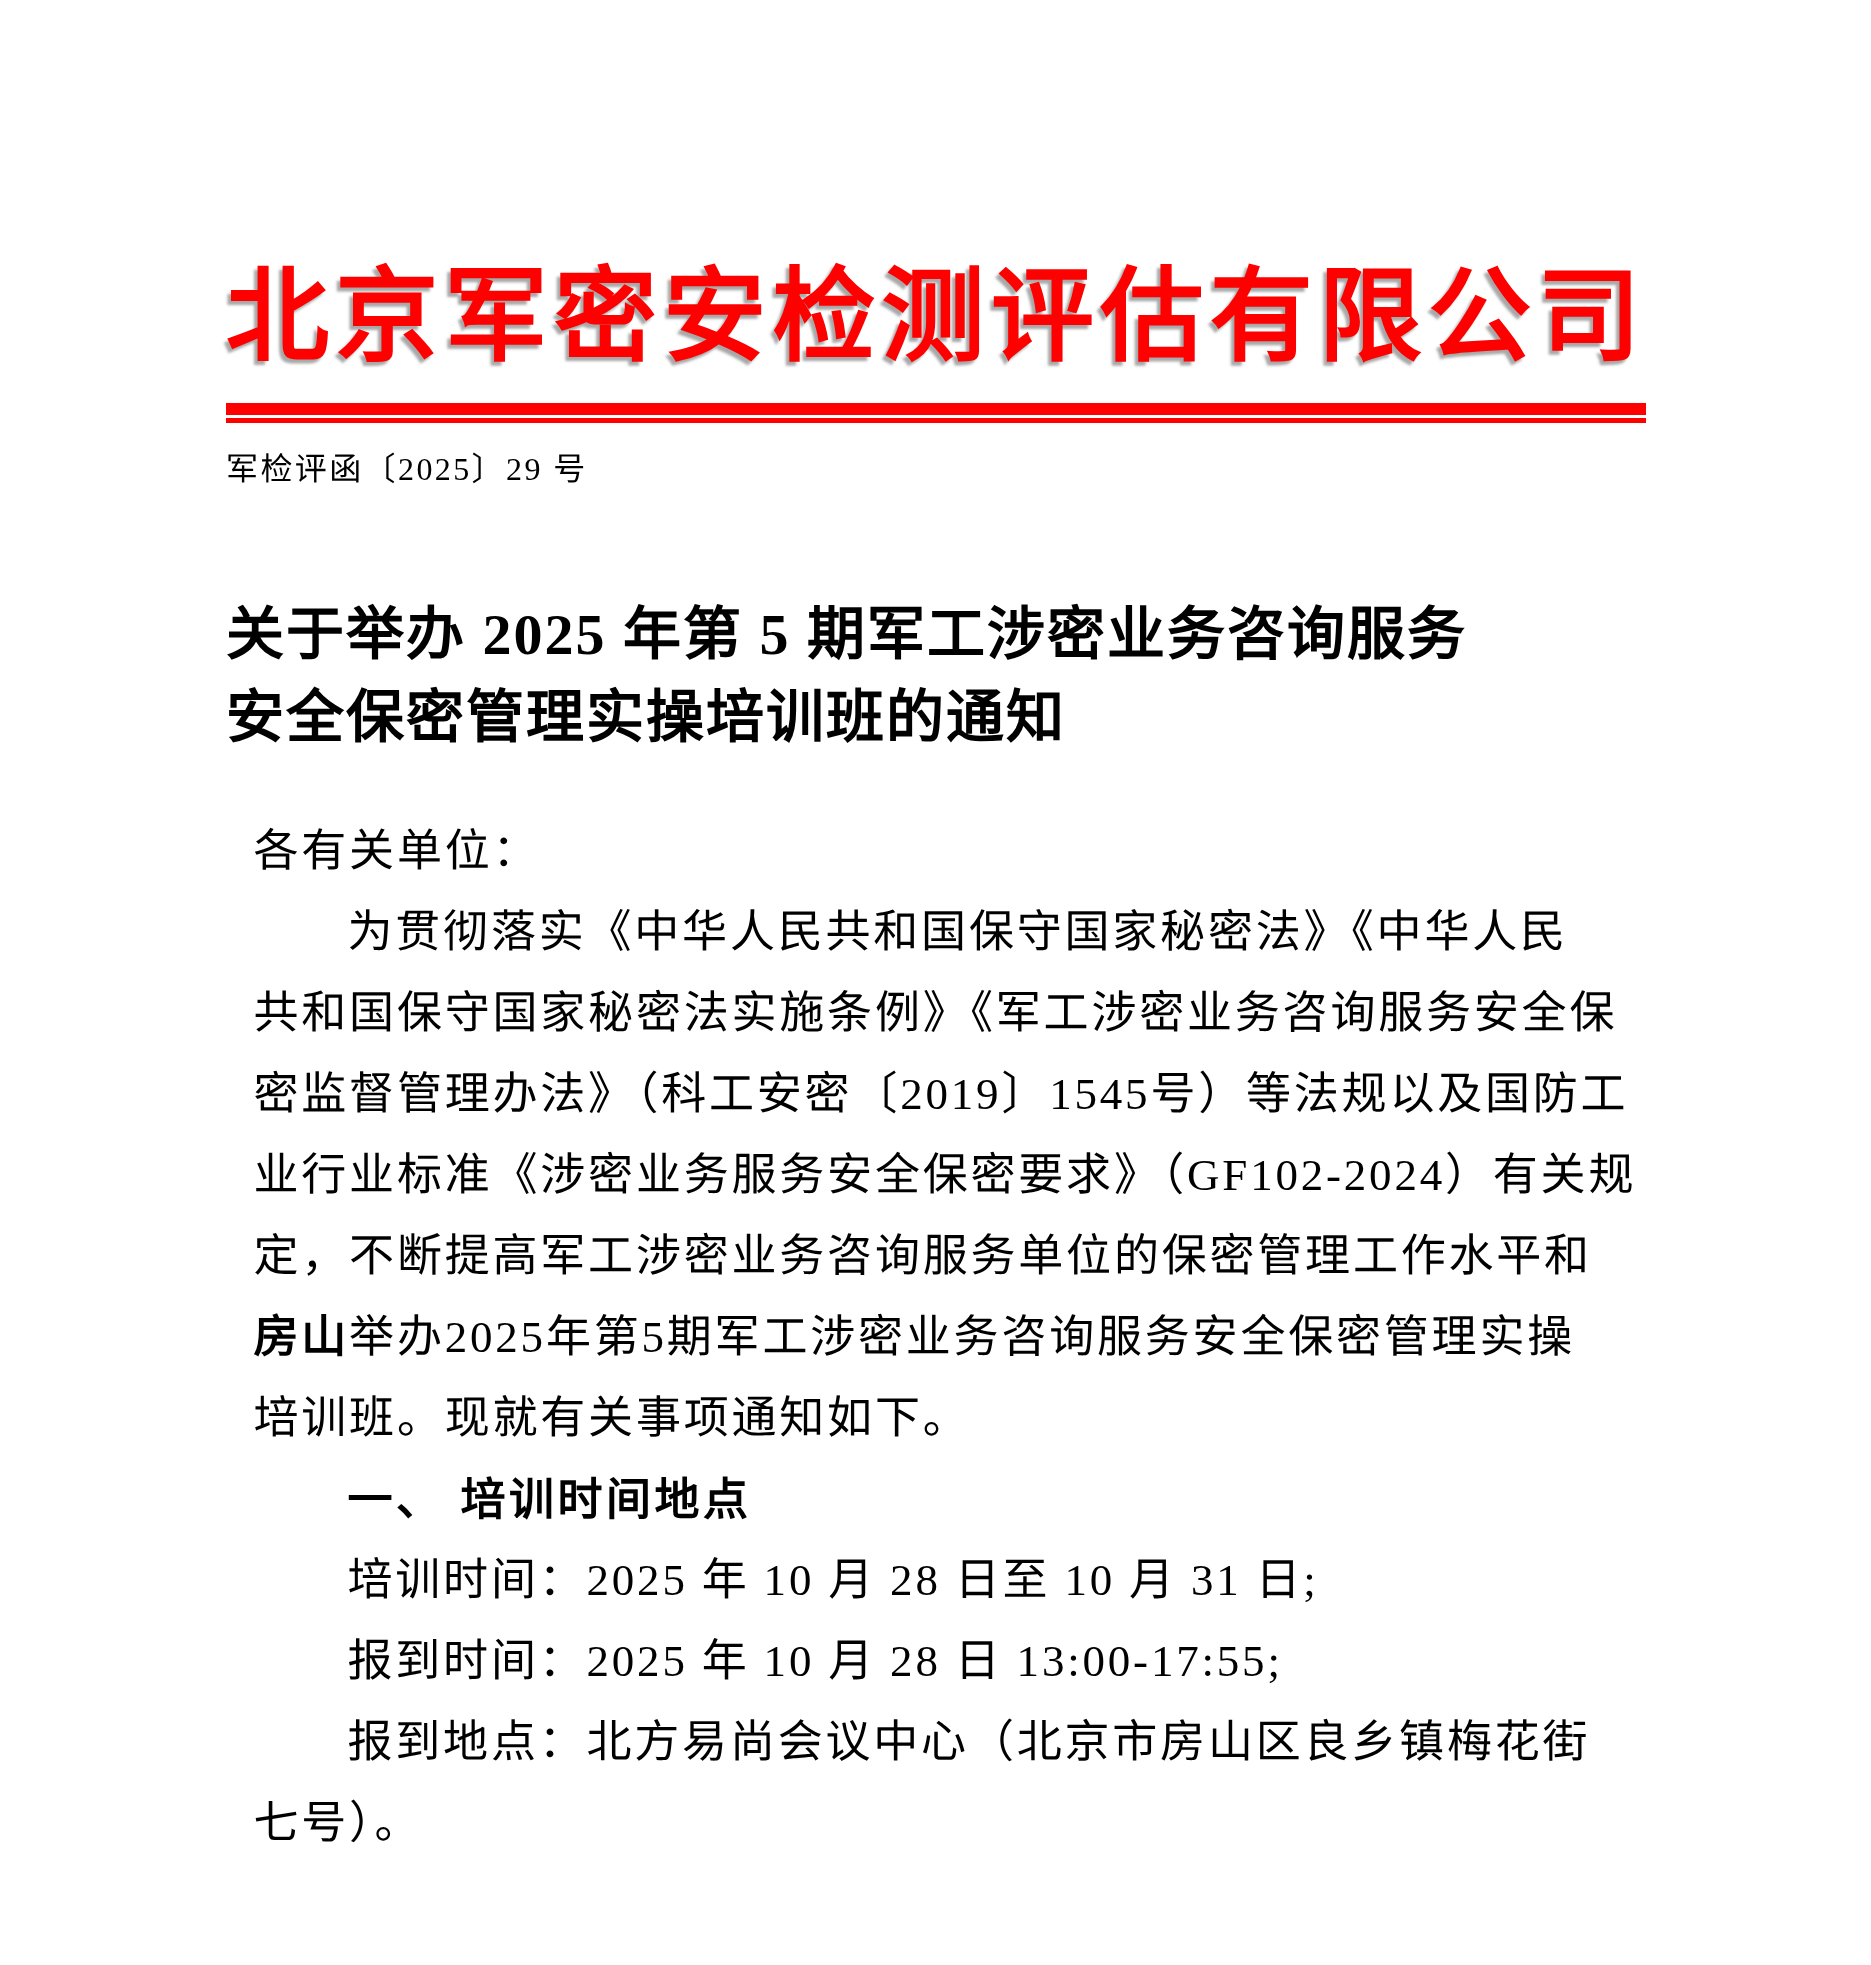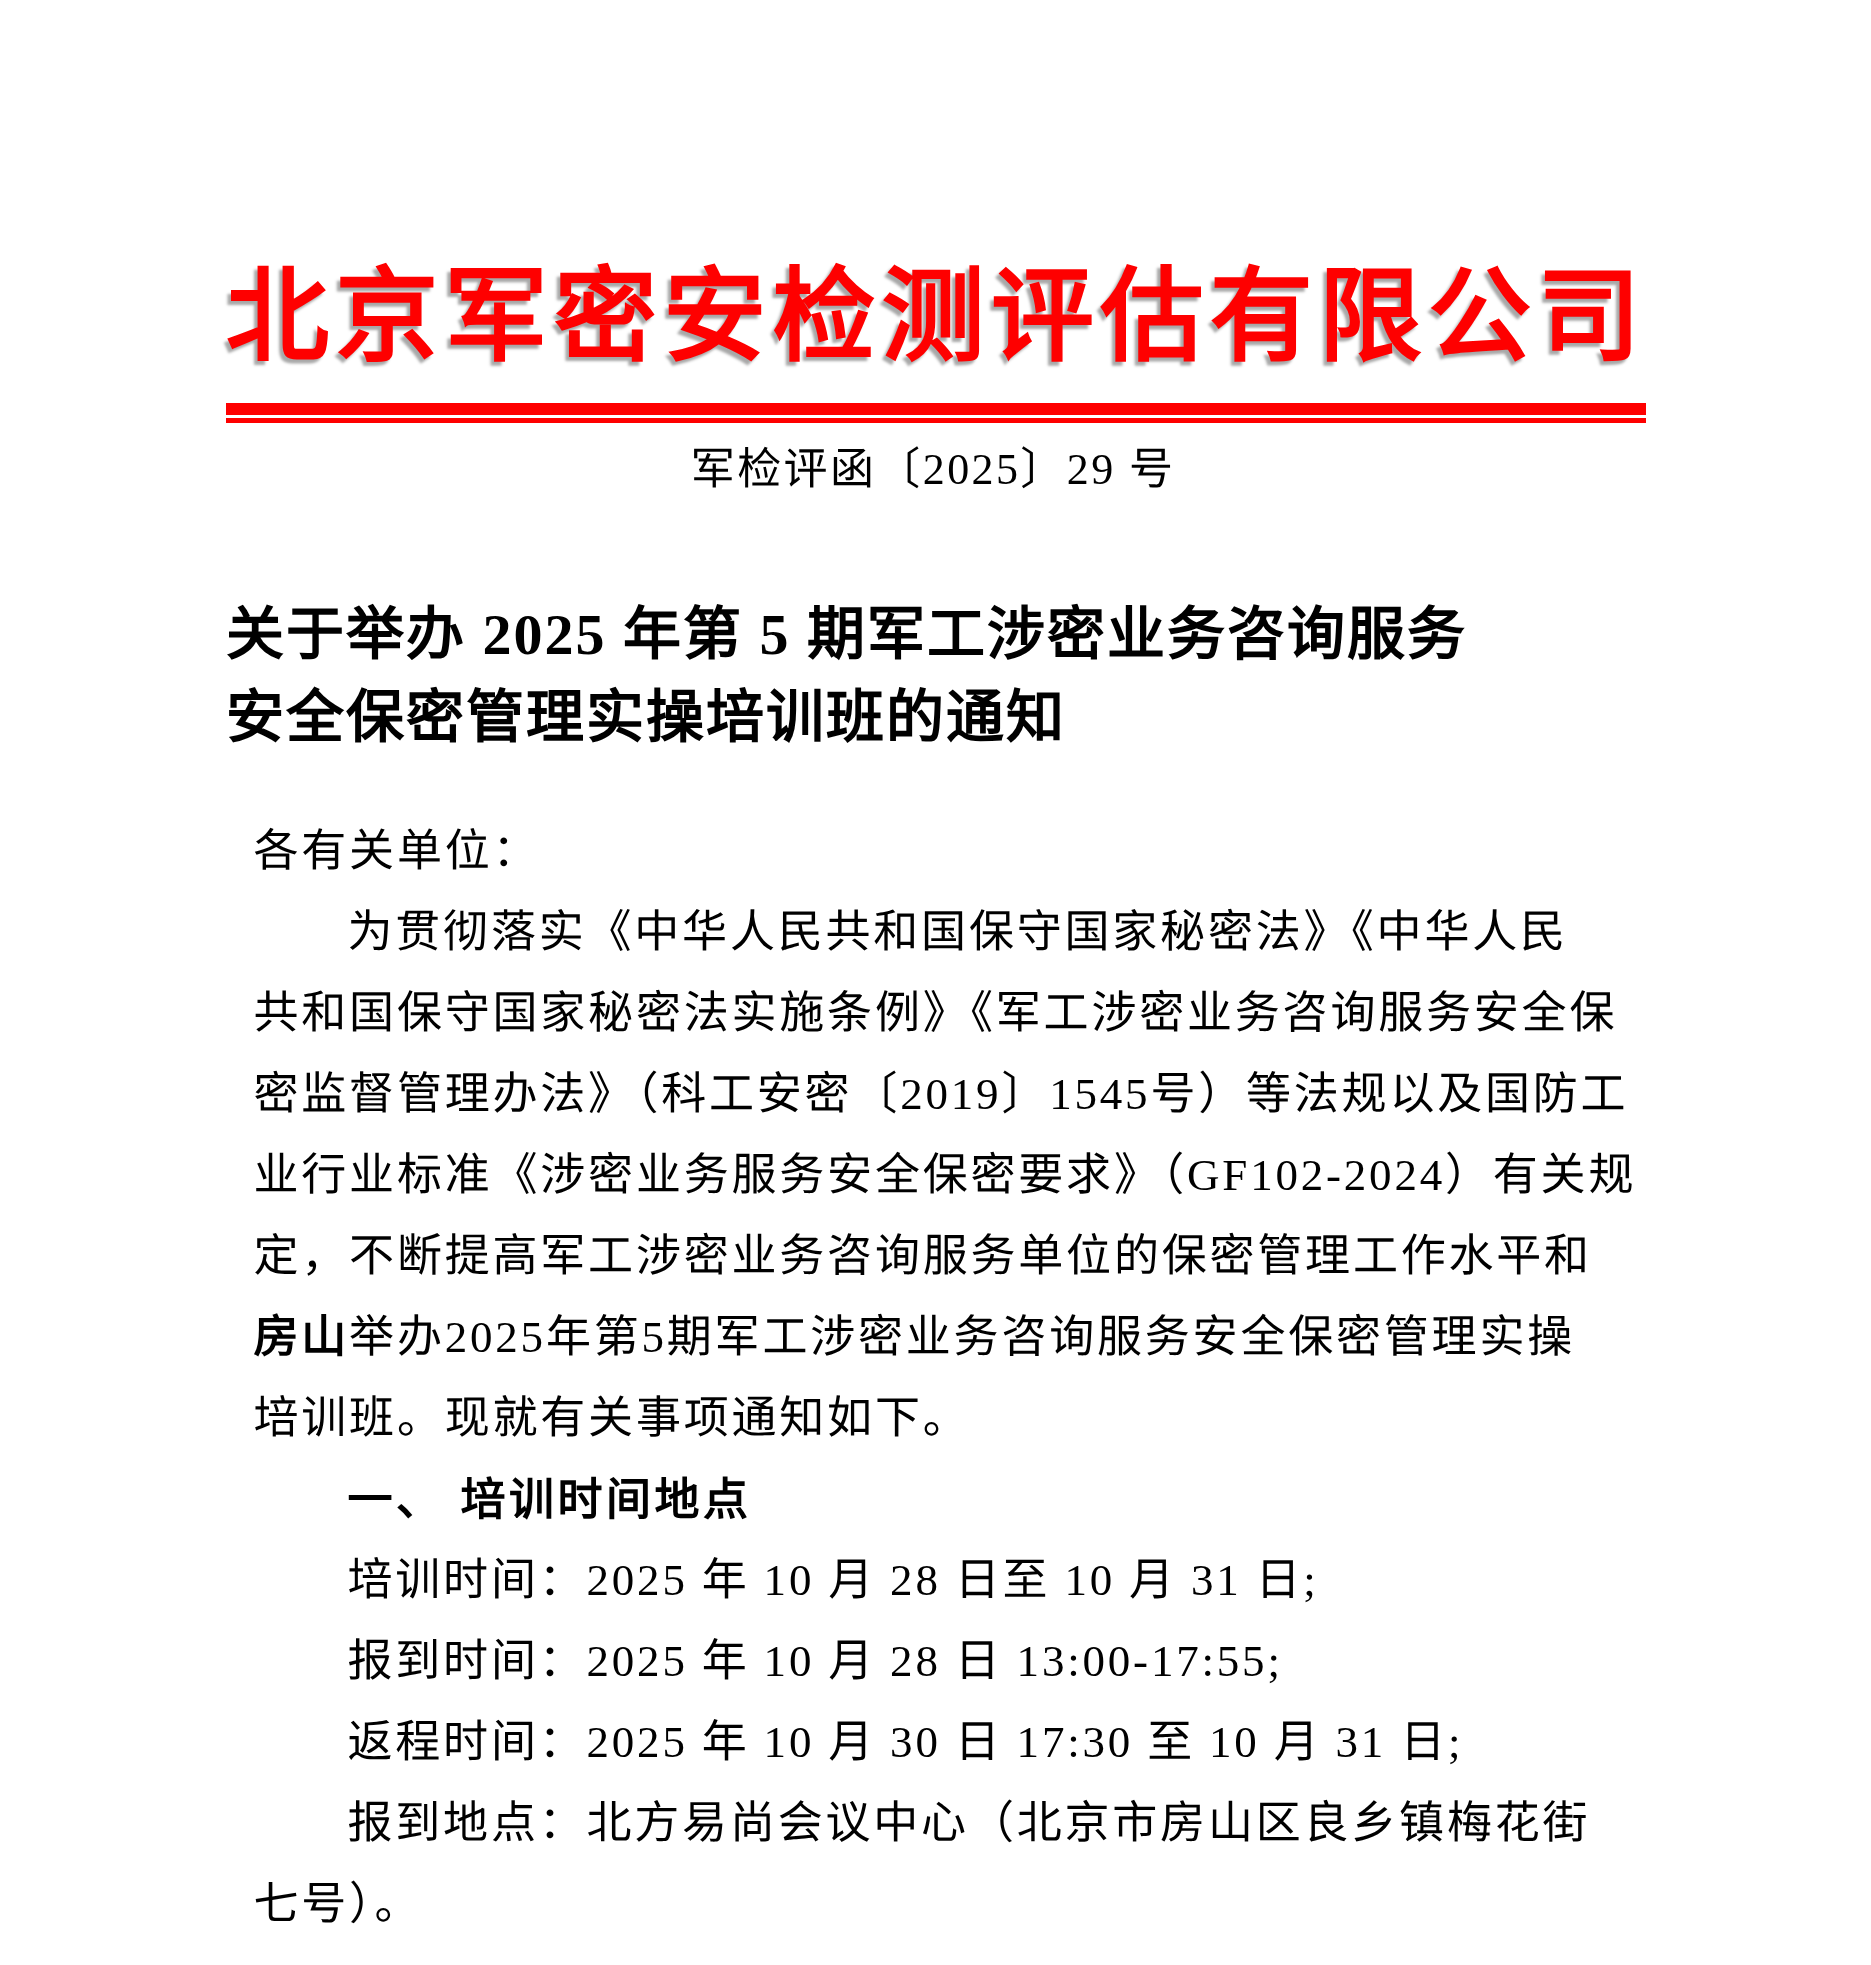--- a/index.html
+++ b/index.html
@@ -31,24 +31,24 @@
     text-shadow:-3.5px 3.9px 2.8px var(--shadow-gray);
     white-space:nowrap;
     font-family:Liberation Serif, serif;
   }
   .rule{width:100%;background:var(--accent-red);}
   .rule-thick{height:11.8px;margin-top:26px;}
   .rule-thin{height:5.1px;margin-top:3.5px;}
   .doc-number{
     margin-top:16.5px;
     padding-right:5.9px;
-    font-size:44px;
+    font-size:32px;
     line-height:59px;
     letter-spacing:2.4px;
-    text-align:center;
+    text-align:left;
     white-space:nowrap;
   }
   
   .doc-title{
     margin:94px 0 0 0;
     font-size:58px;
     line-height:83px;
     font-weight:700;
     letter-spacing:2px;
     text-align:left;
@@ -102,21 +102,20 @@
 
 
       <div class="line"><span class="b">房山</span><span>举办2025年第5期军工涉密业务咨询服务安全保密管理实操</span></div>
 
       <div class="line">培训班。现就有关事项通知如下。</div>
 
       <div class="line indent2 hei">一、 培训时间地点</div>
 
       <div class="line indent2">培训时间：2025 年 10 月 28 日至 10 月 31 日;</div>
       <div class="line indent2">报到时间：2025 年 10 月 28 日 13:00-17:55;</div>
-      <div class="line indent2">返程时间：2025 年 10 月 30 日 17:30 至 10 月 31 日;</div>
       <div class="line indent2">报到地点：北方易尚会议中心（北京市房山区良乡镇梅花街</div>
       <div class="line">七号）。</div>
 
     </div>
   </div>
 
 </div>
 
 
 </body></html>

